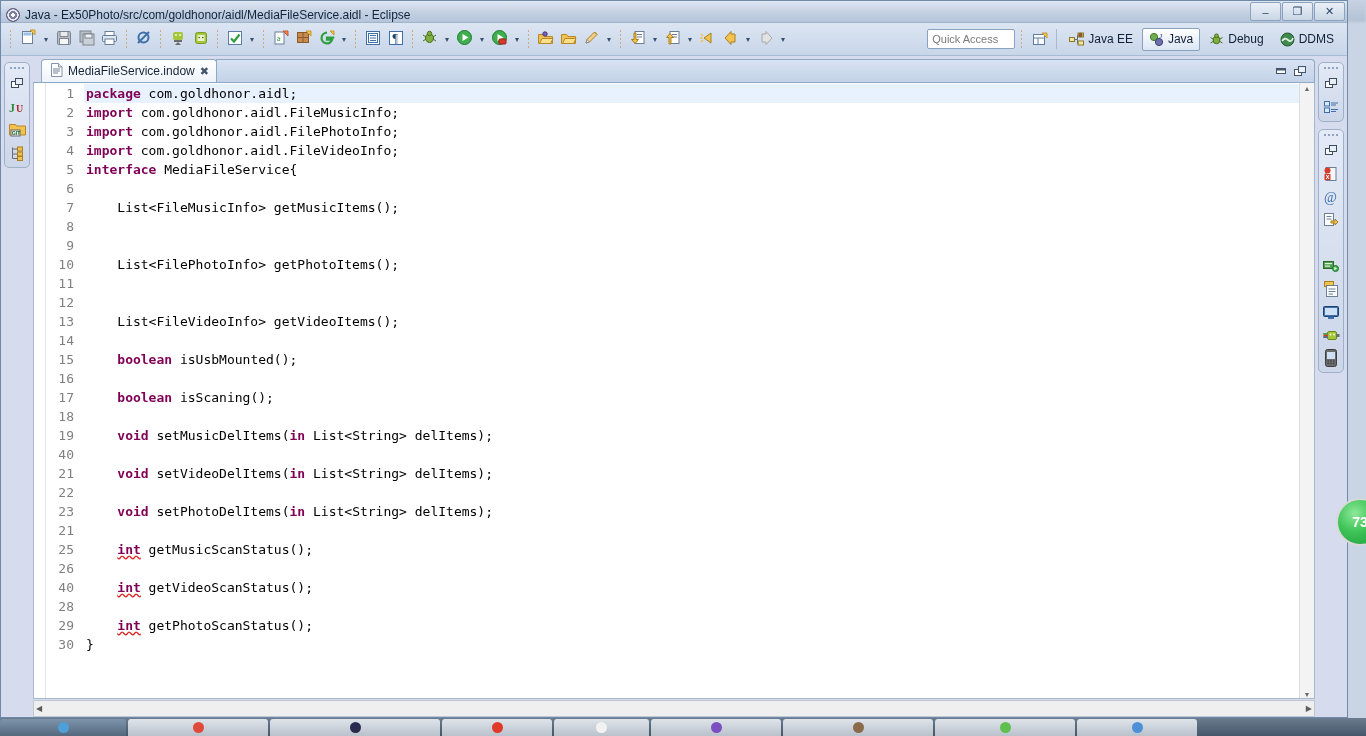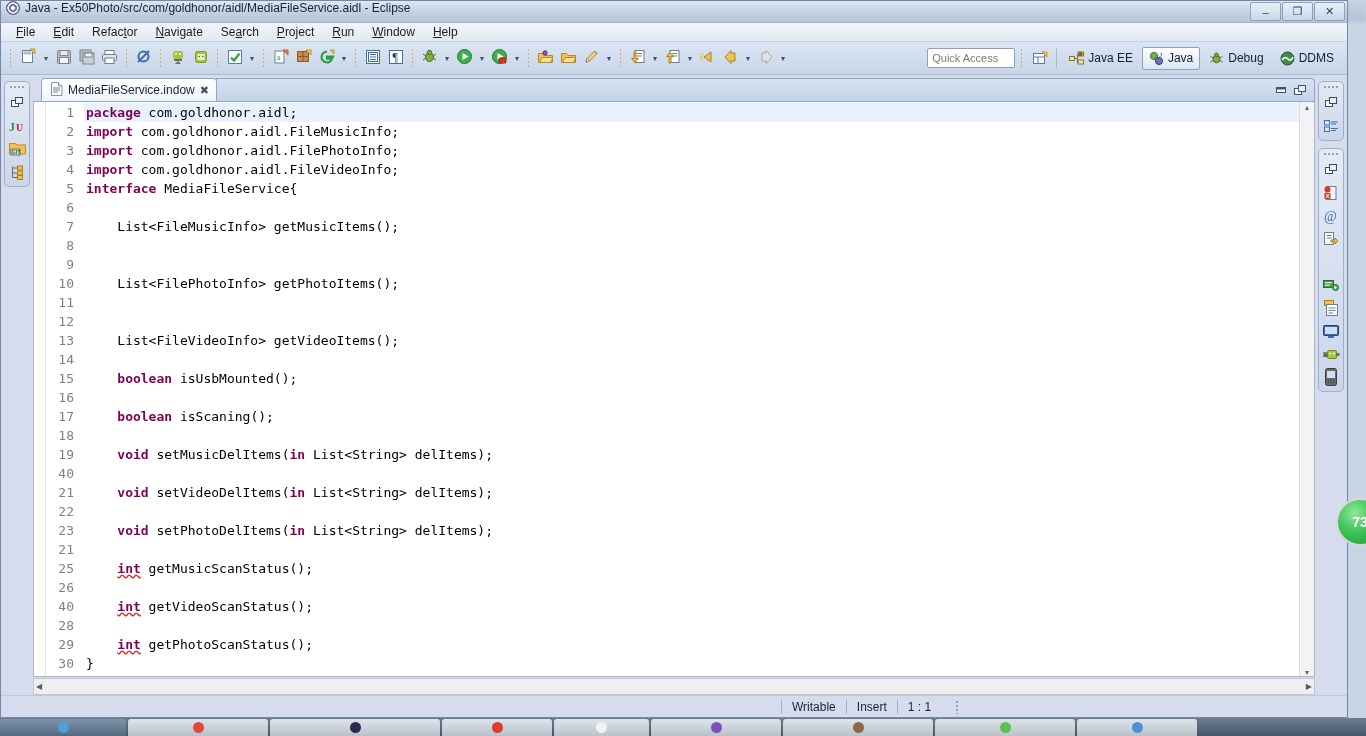--- a/index.html
+++ b/index.html
@@ -46,21 +46,21 @@
     background: #d6dced;
     border: 1px solid #6f8aa8;
     display: flex; flex-direction: column;
   }
 
   
   #titlebar {
     height: 22px; flex: none; position: relative;
     background: linear-gradient(#dfe7f2, #c3d0e2 55%, #b5c5da);
     border-bottom: 1px solid #9fb3cb;
-    display: flex; align-items: flex-start;
+    display: flex; align-items: flex-end;
   }
   #app-icon {
     width: 14px; height: 14px; margin: 0 5px 0 5px; flex: none;
     border-radius: 50%;
     background: radial-gradient(circle at 50% 50%, #fff 0 22%, #7d7d9e 24% 48%, #e8e8f2 50% 66%, #6b6b8c 68% 100%);
     border: 1px solid #5c5c7a;
   }
   #title-text {
     font-size: 12px; color: #10243c; white-space: nowrap;
   }
@@ -286,31 +286,20 @@
   <div id="titlebar">
     <div id="app-icon"></div>
     <div id="title-text">Java - Ex50Photo/src/com/goldhonor/aidl/MediaFileService.aidl - Eclipse</div>
     <div id="win-controls">
       <div class="wbtn">–</div>
       <div class="wbtn">❐</div>
       <div class="wbtn">✕</div>
     </div>
   </div>
 
-  <div id="menubar">
-      <div class="menu-item"><u>F</u>ile</div>
-      <div class="menu-item"><u>E</u>dit</div>
-      <div class="menu-item">Refac<u>t</u>or</div>
-      <div class="menu-item"><u>N</u>avigate</div>
-      <div class="menu-item">Se<u>a</u>rch</div>
-      <div class="menu-item"><u>P</u>roject</div>
-      <div class="menu-item"><u>R</u>un</div>
-      <div class="menu-item"><u>W</u>indow</div>
-      <div class="menu-item"><u>H</u>elp</div>
-    </div>
 
   <div id="toolbar">
     <div class="tgrip"></div>
     <div id="tb-buttons" style="display:flex;align-items:center;gap:0;flex:none;">
         <div class="tbtn">
           <span><svg width="17" height="17" viewBox="0 0 17 17">
               <rect x="2.5" y="2.5" width="10" height="12" fill="#fdfdfd" stroke="#6b7f96"></rect>
               <rect x="3.5" y="3.5" width="8" height="3" fill="#9cc2e8"></rect>
               <path d="M10 1 l5 0 l0 5 z" fill="#f2c14e" stroke="#c89a2a"></path>
             </svg></span>
@@ -833,27 +822,17 @@
                   <circle cx="6" cy="14.5" r="0.8"></circle>
                   <circle cx="8.8" cy="14.5" r="0.8"></circle>
                 </g>
               </svg>
             </span>
           </div>
         </div>
       </div>
   </div>
 
-  <div id="statusbar">
-    <div style="width:780px"></div>
-    <div class="st-sep"></div>
-    <div class="st-cell">Writable</div>
-    <div class="st-sep"></div>
-    <div class="st-cell">Insert</div>
-    <div class="st-sep"></div>
-    <div class="st-cell">1 : 1</div>
-    <div id="st-grip"></div>
-  </div>
 </div>
 
 <div id="float-widget">
   <div id="float-circle">73</div>
 </div>
 
 </body></html>

